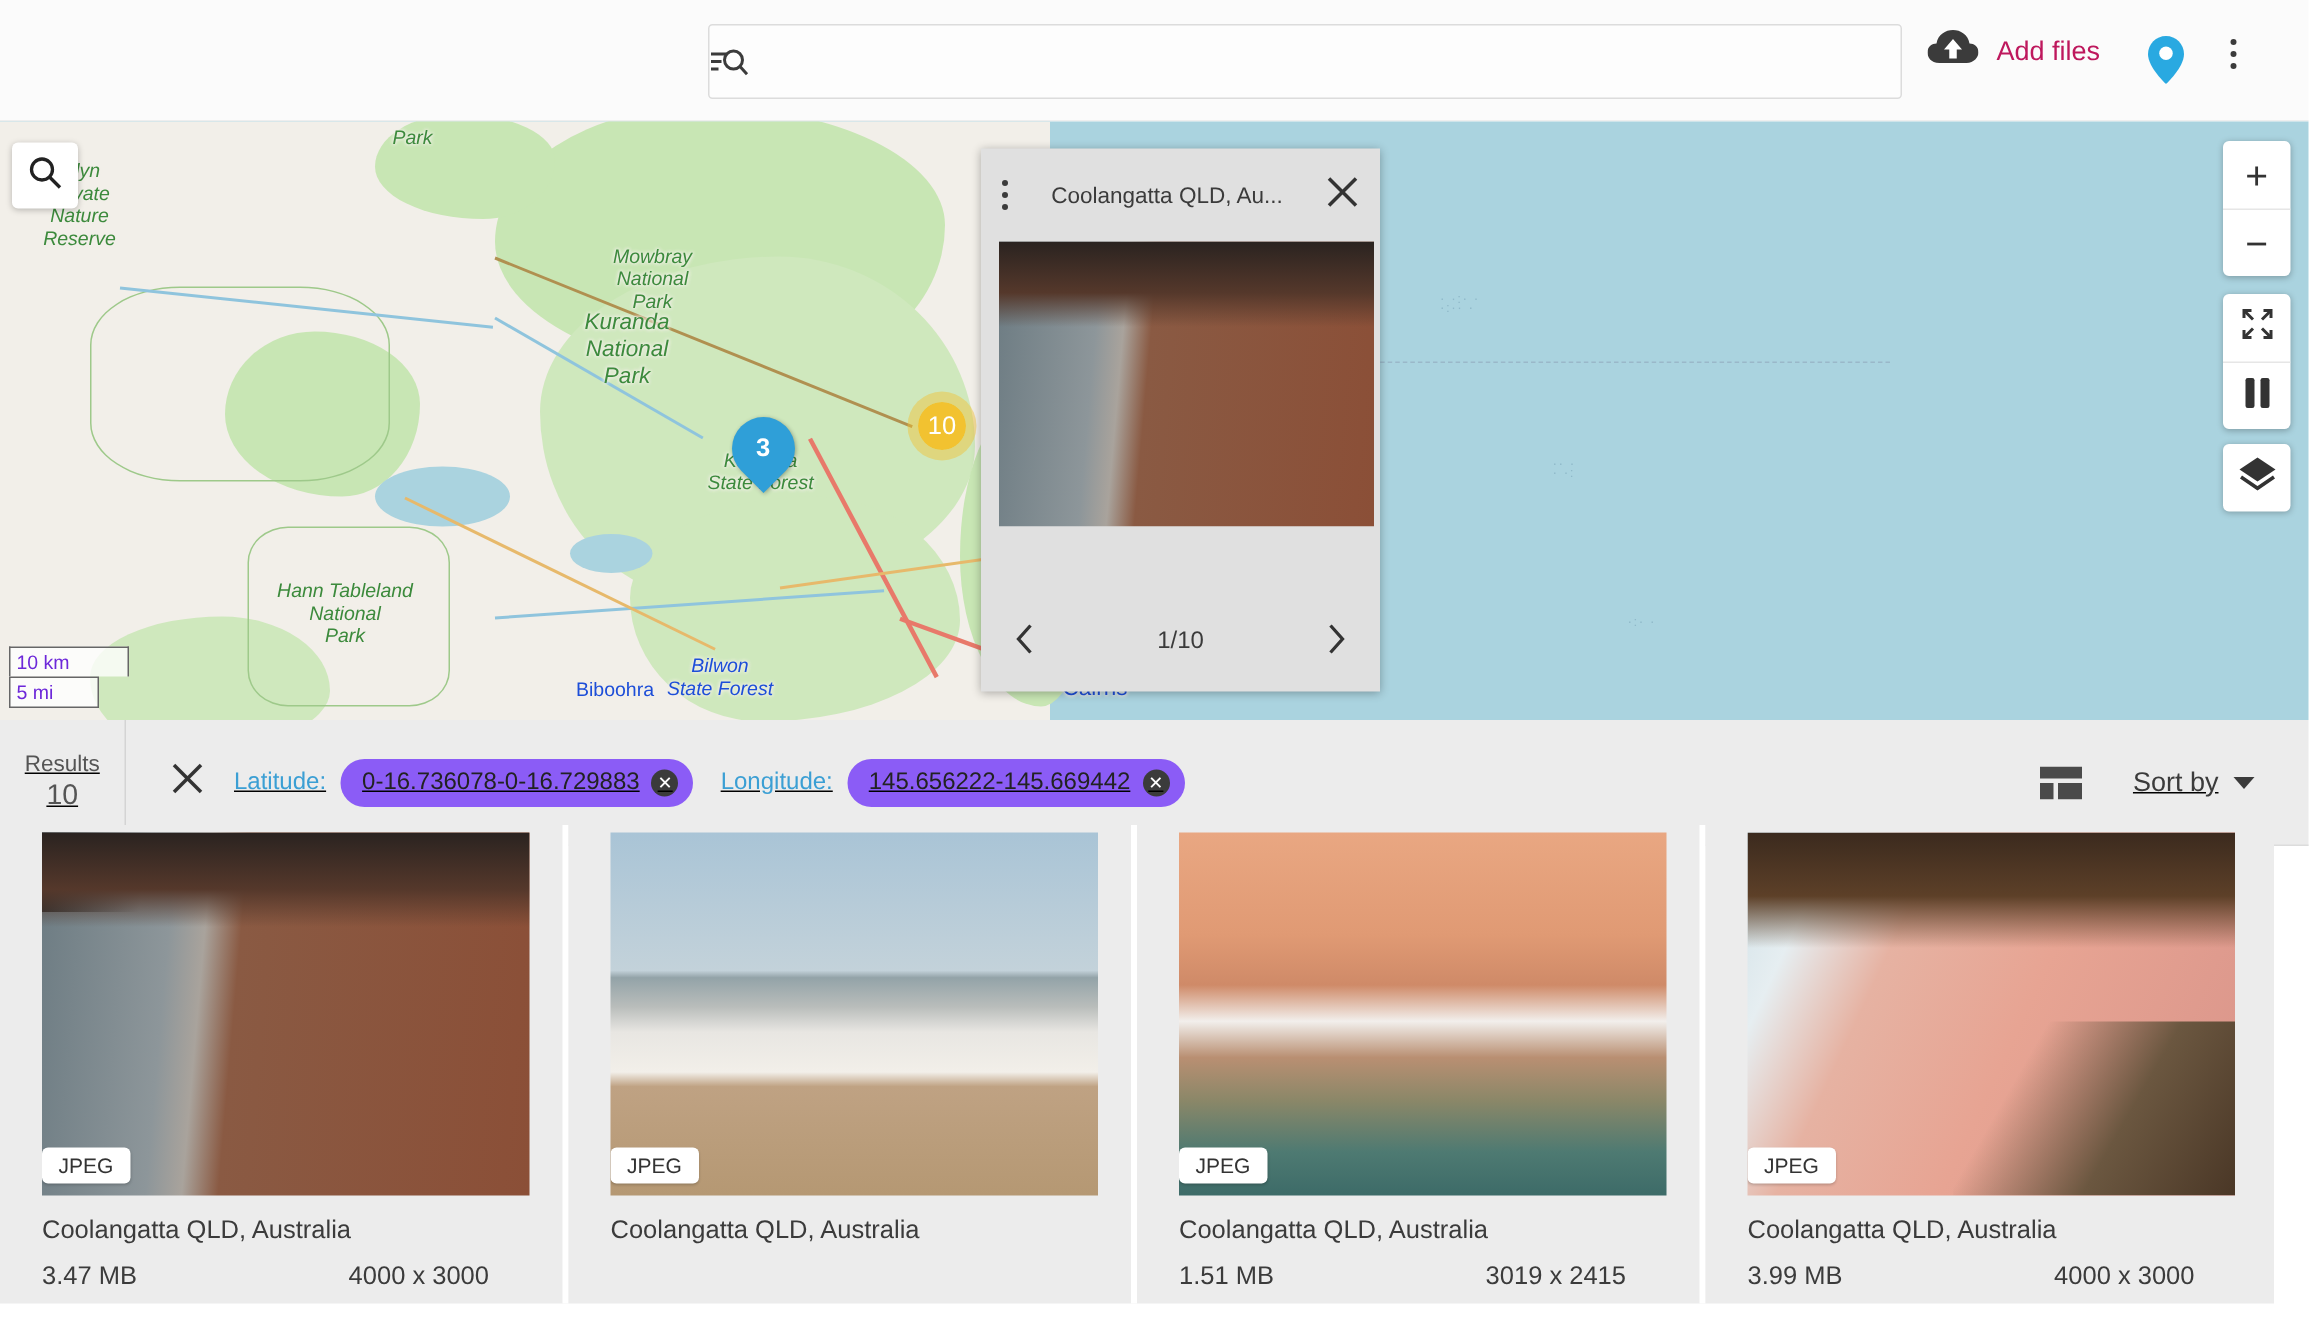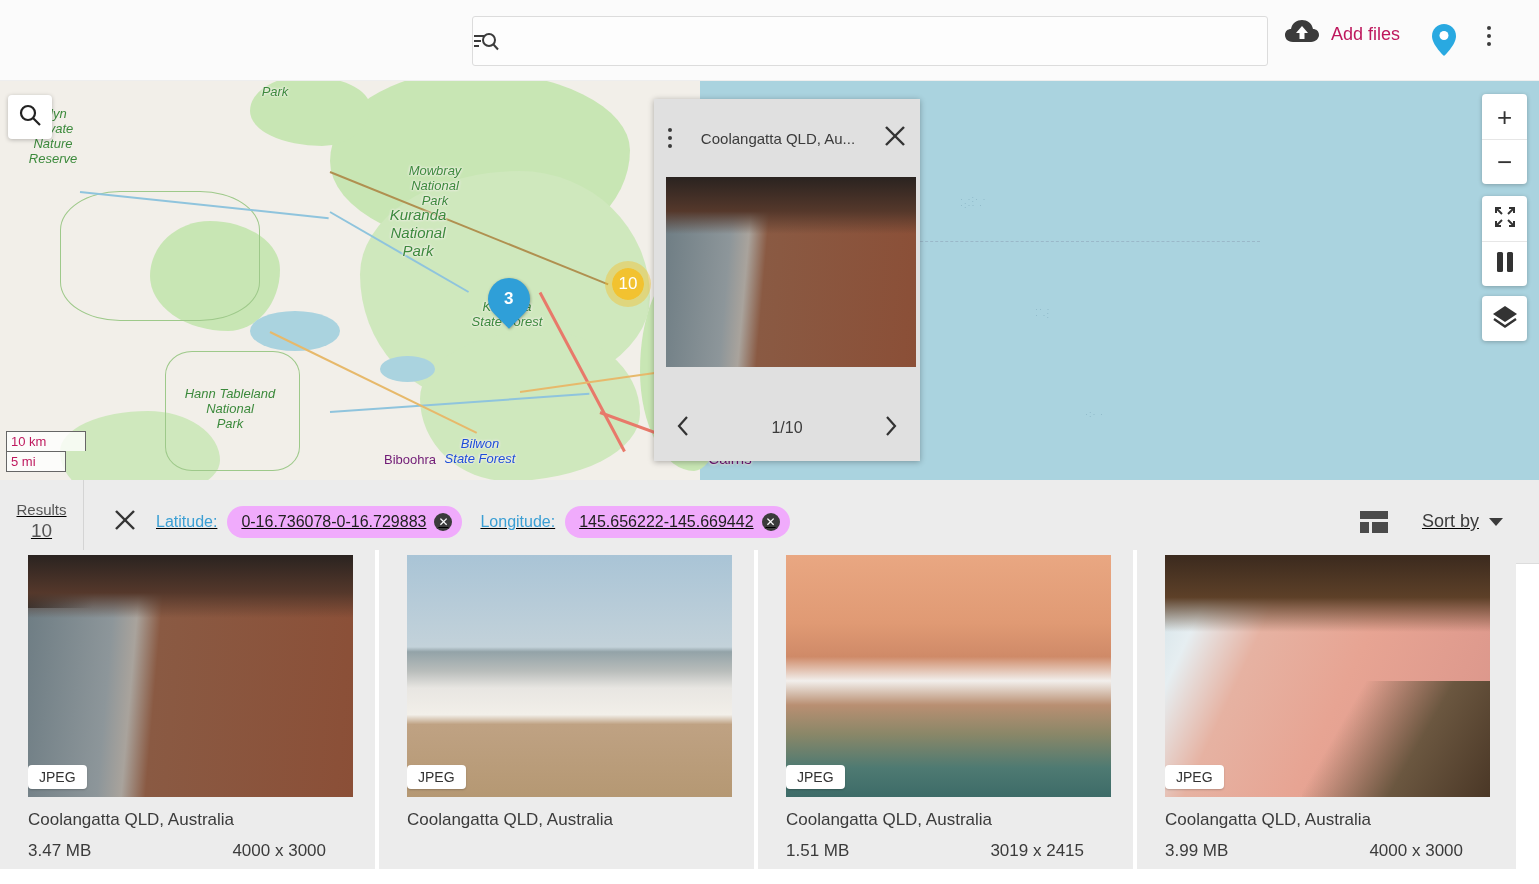--- a/index.html
+++ b/index.html
@@ -66,21 +66,21 @@
   .road-brown { position: absolute; background: #b09050; height: 2px; transform-origin: left center; }
   .river { position: absolute; background: #8fc4dd; height: 2px; transform-origin: left center; }
   .parkline { position: absolute; border: 1px solid #9ec98a; background: transparent; }
   .maplabel {
     position: absolute; color: #3c8a3c; font-style: italic;
     font-size: 13px; text-align: center; line-height: 15px;
     text-shadow: 0 0 3px #f2efe9, 0 0 3px #f2efe9, 0 0 2px #f2efe9;
     pointer-events: none; white-space: pre-line;
   }
   .maplabel.dark { color: #1d4ed8; font-style: italic; }
-  .maplabel.town { color: #701a75; font-style: normal; font-size: 13px; }
+  .maplabel.town { color: #1d4ed8; font-style: normal; font-size: 13px; }
   .sea-dash {
     position: absolute; border-top: 1px dashed #9ab8c9; width: 360px;
   }
   .sea-curve { position: absolute; border: 1px solid #b49bbd; border-radius: 50%; background: transparent; }
   .reef { position: absolute; color: #8fb9c9; font-size: 9px; letter-spacing: 1px; line-height: 6px; }
 
   
   #map-search-btn {
     position: absolute; left: 8px; top: 14px; width: 44px; height: 44px;
     background: #fff; border-radius: 4px; box-shadow: 0 1px 4px rgba(0,0,0,.25);
@@ -93,21 +93,21 @@
   }
   .mapctrl {
     height: 45px; display: flex; align-items: center; justify-content: center;
     cursor: pointer; color: #333;
   }
   .mapctrl + .mapctrl { border-top: 1px solid #e6e6e6; }
 
   #scalebar { position: absolute; left: 6px; bottom: 8px; width: 80px; }
   .scale-row {
     background: rgba(255,255,255,.78); border: 1px solid #666;
-    font-size: 13px; color: #be185d; padding: 1px 4px; line-height: 17px;
+    font-size: 13px; color: #6d28d9; padding: 1px 4px; line-height: 17px;
   }
   .scale-row.km { border-bottom: none; width: 80px; }
   .scale-row.mi { width: 60px; }
 
   
   .pin {
     position: absolute; width: 42px; height: 42px;
     background: #2f9fd8; border-radius: 50% 50% 50% 0;
     transform: rotate(-45deg);
     display: flex; align-items: center; justify-content: center;
@@ -122,21 +122,21 @@
     color: #fff; font-size: 17px; cursor: pointer;
   }
 
   
   #popup {
     position: absolute; left: 654px; top: 99px;
     width: 266px; height: 362px;
     background: #e0e0e0; box-shadow: 0 1px 6px rgba(0,0,0,.3);
     z-index: 40;
   }
-  #popup-head { height: 78px; display: flex; align-items: center; padding: 0 14px; }
+  #popup-head { height: 62px; display: flex; align-items: center; padding: 0 14px; }
   #popup-title {
     flex: 1; text-align: center; font-size: 15px; color: #3b3b3b;
     overflow: hidden; white-space: nowrap;
   }
   #popup-img {
     margin: 0 12px; width: 250px; height: 190px; overflow: hidden;
     position: relative;
   }
   #popup-foot {
     position: absolute; left: 0; bottom: 0; width: 266px; height: 66px;
@@ -157,21 +157,21 @@
     width: 84px; height: 84px; display: flex; flex-direction: column;
     align-items: center; justify-content: center;
     border-right: 1px solid #d4d4d4; color: #555;
   }
   #results-label { font-size: 15px; }
   #results-count { font-size: 19px; margin-top: 2px; }
   #clear-all { margin: 0 20px 0 30px; cursor: pointer; }
   .chip-group { display: flex; align-items: center; gap: 10px; margin-right: 18px; }
   .chip-key { color: #3b9fd4; font-size: 16px; }
   .chip-val {
-    background: #f0abfc; border-radius: 16px; height: 32px;
+    background: #8b5cf6; border-radius: 16px; height: 32px;
     display: flex; align-items: center; gap: 8px; padding: 0 10px 0 14px;
     font-size: 16px; color: #222;
   }
   .chip-x {
     width: 18px; height: 18px; border-radius: 50%; background: #3b3b3b;
     color: #fff; font-size: 12px; display: flex; align-items: center;
     justify-content: center; cursor: pointer; line-height: 1;
   }
   #fb-right {
     margin-left: auto; display: flex; align-items: center; gap: 34px; padding-right: 36px;

